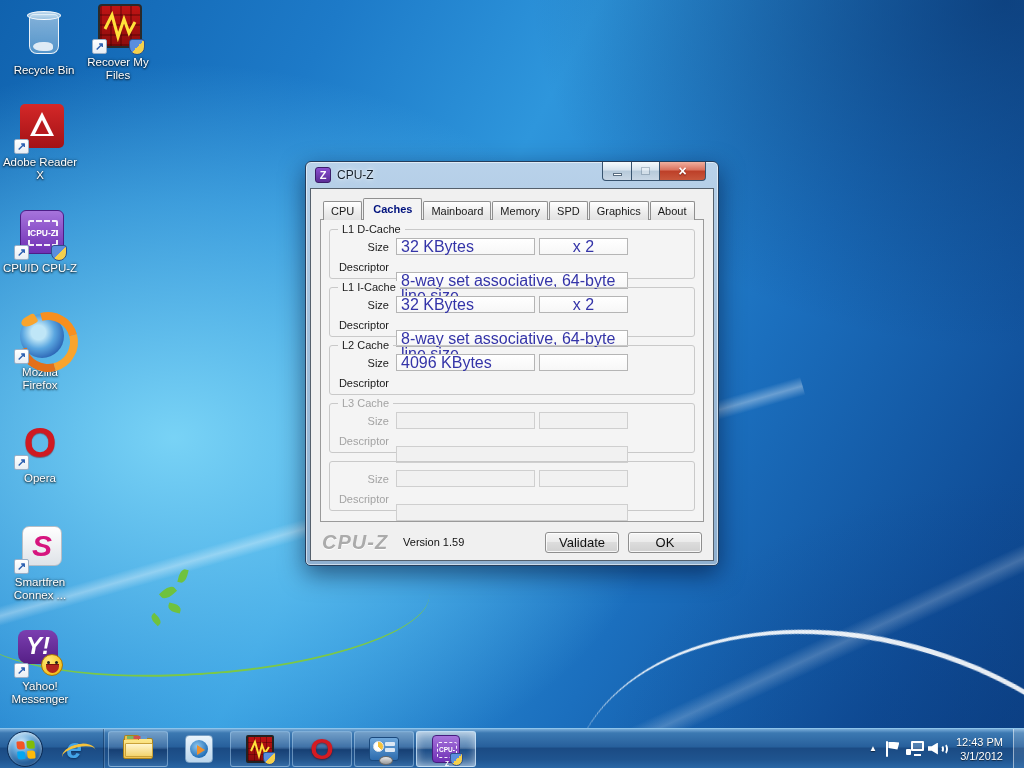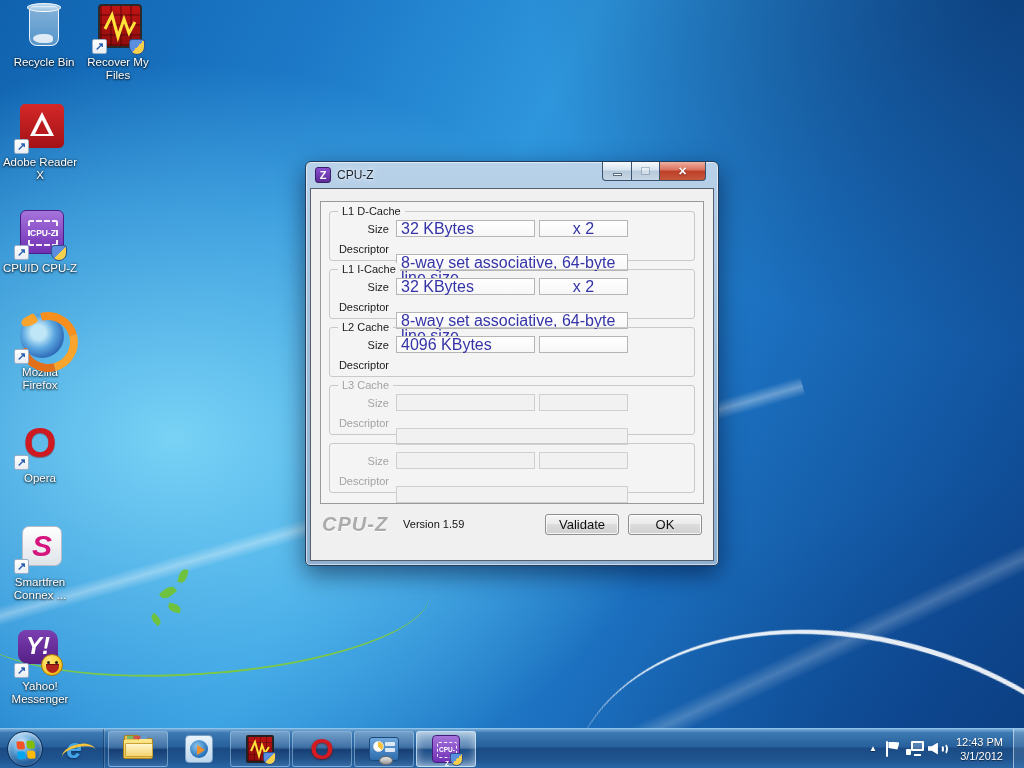--- a/index.html
+++ b/index.html
@@ -270,21 +270,21 @@
 <div class="desktop">
   <div class="streak streak1"></div>
   <div class="streak streak2"></div>
   <div class="arc"></div>
   <div class="vine"></div>
   <i class="leaf leaf1"></i>
   <i class="leaf leaf2"></i>
   <i class="leaf leaf3"></i>
   <i class="leaf leaf4"></i>
 
-  <div class="dicon" style="left:0; top:4px;padding-left:8px;">
+  <div class="dicon" style="left:0; top:12px;padding-left:8px;">
     <div class="art">
         <div class="art-bin"></div>
       </div>
     <div class="cap">Recycle Bin</div>
   </div>
 
   <div class="dicon" style="left:78px; top:4px;">
     <div class="art">
       <div class="art-rmf">
         <svg class="zigzag" width="38" height="38" viewBox="0 0 38 38">
@@ -367,20 +367,29 @@
         <div class="cbtn maxb">
             <span class="glyph-box"></span>
           </div>
         <div class="cbtn closeb">
             <span class="glyph-x">×</span>
           </div>
       </div>
     </div>
 
     <div class="client">
+      <div class="tabs">
+        <div class="tab">CPU</div>
+        <div class="tab active">Caches</div>
+        <div class="tab">Mainboard</div>
+        <div class="tab">Memory</div>
+        <div class="tab">SPD</div>
+        <div class="tab">Graphics</div>
+        <div class="tab">About</div>
+      </div>
 
       <div class="page">
 
         <div class="grp">
           <span class="grp-title">L1 D-Cache</span>
           <div class="row">
             <span class="flabel">Size</span>
             <span class="fld f-size">32 KBytes</span>
             <span class="fld f-cnt">x 2</span>
           </div>

